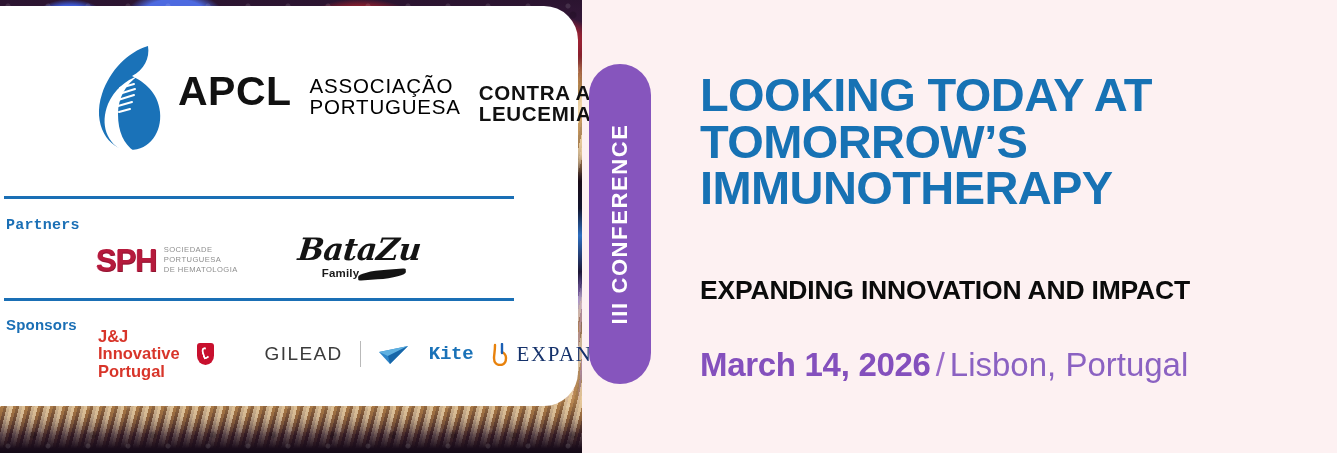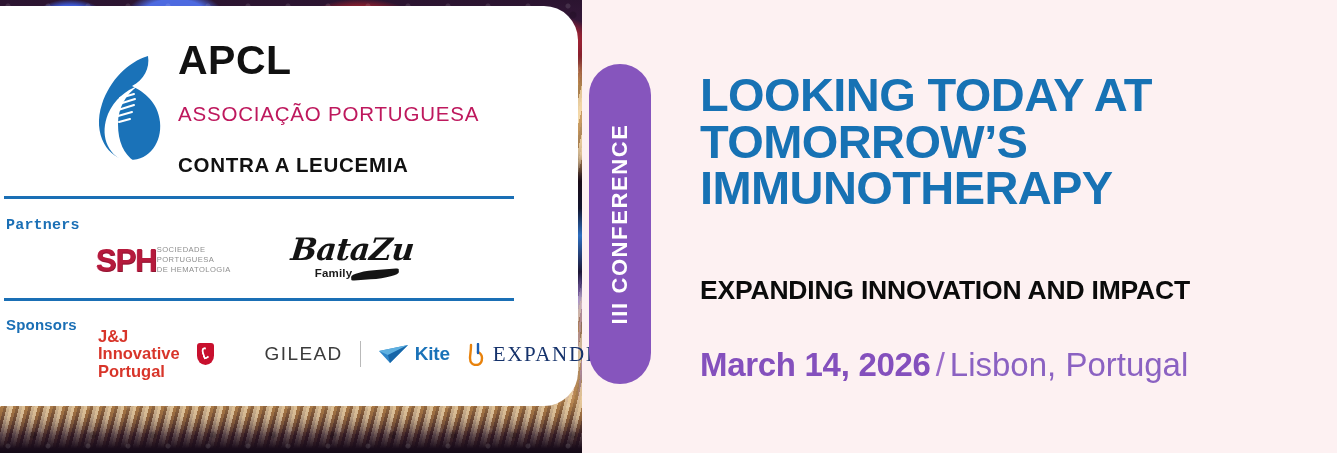--- a/index.html
+++ b/index.html
@@ -76,39 +76,39 @@
     position:absolute;left:-14px;top:6px;width:592px;height:400px;
     background:#ffffff;border-radius:0 34px 34px 0;
     box-sizing:border-box;
   }
 
   
   .logo-row{
     position:absolute;left:100px;top:34px;display:flex;align-items:center;gap:14px;
   }
   .drop{width:78px;height:115px;position:relative;flex:none;}
-  .apcl-txt{display:flex;flex-direction:column;line-height:1;gap:18px;}
+  .apcl-txt{display:flex;flex-direction:row;line-height:1;gap:18px;}
   .apcl-main{font-size:41px;font-weight:700;letter-spacing:.5px;color:#111;}
-  .apcl-sub1{font-size:20.5px;font-weight:400;letter-spacing:.8px;color:#be185d;margin-top:5px;}
+  .apcl-sub1{font-size:20.5px;font-weight:400;letter-spacing:.8px;color:#000000;margin-top:5px;}
   .apcl-sub2{font-size:20.5px;font-weight:700;letter-spacing:.7px;color:#111;margin-top:12px;}
 
   
   .rule{position:absolute;height:3px;background:#1a6fb5;}
   .rule-1{left:18px;top:190px;width:510px;}
   .rule-2{left:18px;top:292px;width:510px;}
 
   .sec-label{
     position:absolute;left:20px;font-size:15px;font-weight:700;color:#1a6fb5;letter-spacing:.2px;
   }
   .lbl-partners{top:211px;font-family:Liberation Mono, monospace;}
   .lbl-sponsors{top:310px;}
 
   
   .partners{position:absolute;left:110px;top:228px;display:flex;align-items:center;gap:60px;}
-  .sph{display:flex;align-items:center;}
+  .sph{display:flex;align-items:center;gap:7px;}
   .sph-mark{
     font-size:31px;font-weight:800;letter-spacing:-1px;color:#b51a3c;line-height:1;
     text-shadow:.5px .5px 0 #8d1530, -.5px .5px 0 #d6567a;
   }
   .sph-txt{font-size:7.6px;line-height:1.32;color:#8e8e8e;letter-spacing:.45px;font-weight:500;}
   .batazu{position:relative;width:104px;height:52px;}
   .batazu-main{
     font-family:"DejaVu Serif", serif;font-style:italic;font-weight:700;
     font-size:31px;color:#141414;line-height:1;
     transform:skewX(-6deg);letter-spacing:-.5px;
@@ -130,21 +130,21 @@
     width:17px;height:22px;background:#c8102e;position:relative;flex:none;
     border-radius:3px 3px 50% 50%/3px 3px 42% 42%;
   }
   .gilead-shield:after{
     content:"";position:absolute;left:5px;top:4px;width:7px;height:12px;
     border:2px solid #fff;border-radius:50% 50% 50% 10%;transform:rotate(-18deg);
     box-sizing:border-box;border-right-color:transparent;
   }
   .gilead-txt{font-size:19px;font-weight:500;letter-spacing:1.4px;color:#3b3b3b;margin-left:45px;}
   .vsep{width:1px;height:26px;background:#b9b9b9;}
-  .kite{display:flex;align-items:center;gap:6px;}
+  .kite{display:flex;align-items:flex-end;gap:20px;font-family:Liberation Mono, monospace;}
   .kite-mark{position:relative;width:31px;height:20px;flex:none;}
   .kite-txt{font-size:19px;font-weight:700;color:#1a72b8;letter-spacing:-.2px;}
   .novartis{display:flex;align-items:center;gap:9px;}
   .nov-mark{position:relative;width:17px;height:23px;flex:none;}
   .nov-txt{
     font-family:"Liberation Serif", serif;font-size:21px;letter-spacing:1.6px;color:#15326b;
   }
 
   
   .pill{

